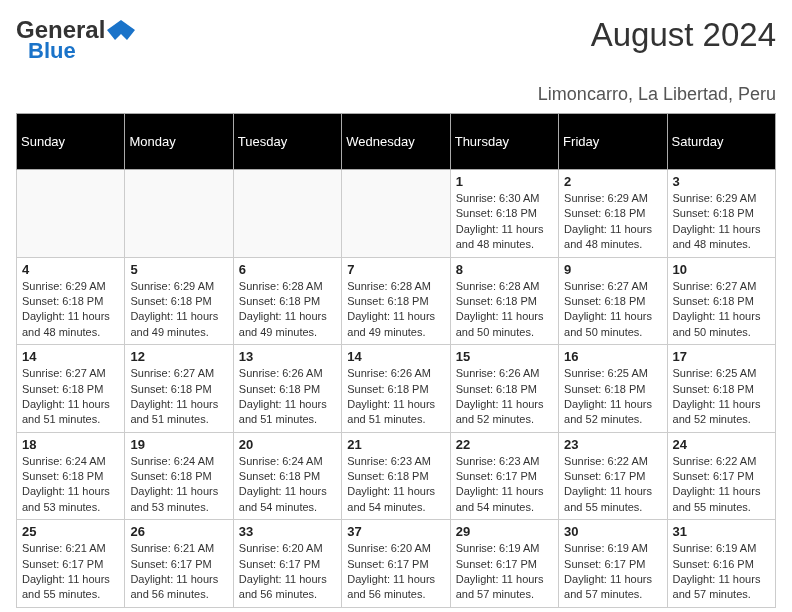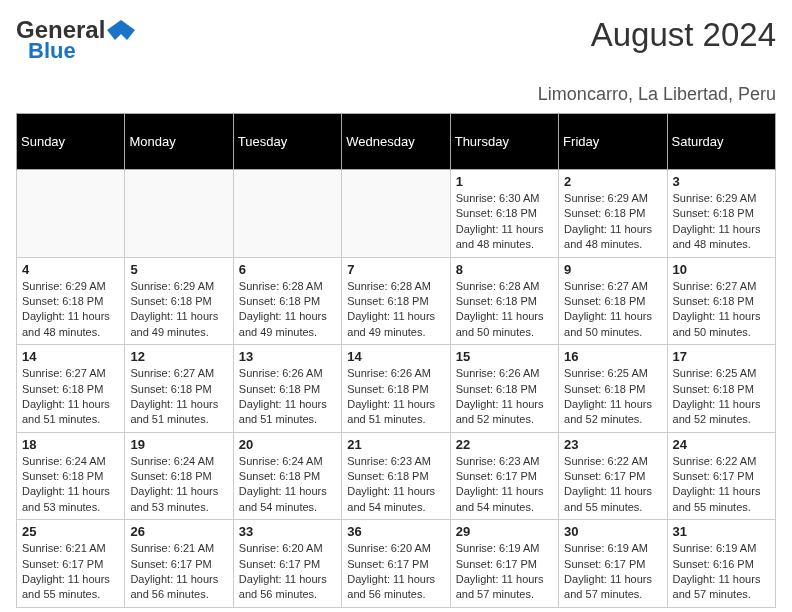--- a/index.html
+++ b/index.html
@@ -298,21 +298,21 @@
 Sunset: 6:17 PM
 Daylight: 11 hours and 56 minutes.</div>
         </td>
         <td>
           <span class="day-num">33</span>
           <div class="day-info">Sunrise: 6:20 AM
 Sunset: 6:17 PM
 Daylight: 11 hours and 56 minutes.</div>
         </td>
         <td>
-          <span class="day-num">36</span>
+          <span class="day-num">37</span>
           <div class="day-info">Sunrise: 6:20 AM
 Sunset: 6:17 PM
 Daylight: 11 hours and 56 minutes.</div>
         </td>
         <td>
           <span class="day-num">29</span>
           <div class="day-info">Sunrise: 6:19 AM
 Sunset: 6:17 PM
 Daylight: 11 hours and 57 minutes.</div>
         </td>

